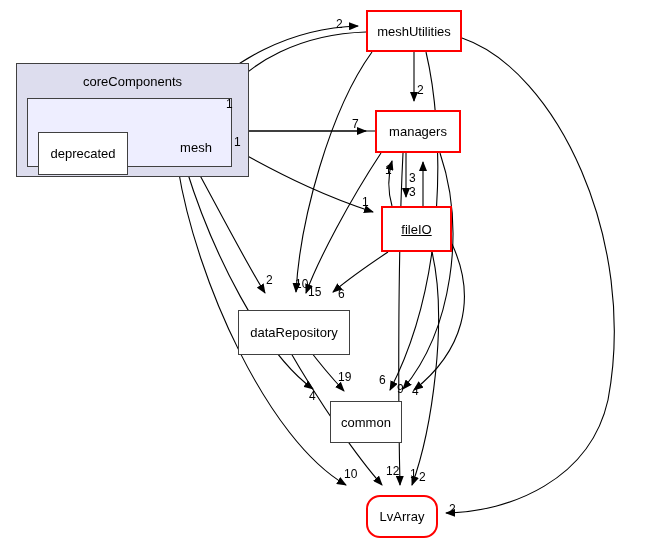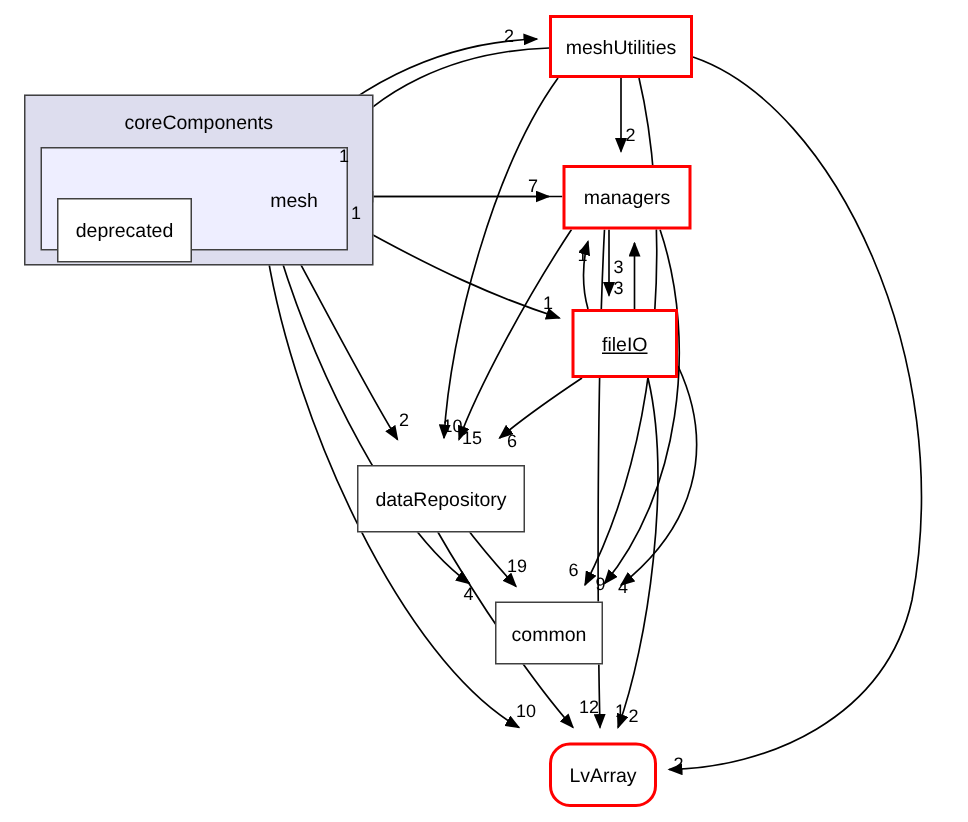--- a/index.html
+++ b/index.html
@@ -84,21 +84,21 @@
 
   <div class="cluster-outer" style="left:16px;top:63px;width:233px;height:114px;">
     <div class="cluster-title" style="top:10px;">coreComponents</div>
   </div>
   <div class="cluster-inner" style="left:27px;top:98px;width:205px;height:69px;"></div>
 
   <div class="node black" style="left:38px;top:112px;width:90px;height:43px;margin-top:20px;">
     <span>deprecated</span>
   </div>
 
-  <div class="node-plain" style="left:160px;top:112px;width:72px;height:43px;">
+  <div class="node-plain" style="left:160px;top:112px;width:72px;height:43px;align-items:flex-end;">
     <span>mesh</span>
   </div>
 
   <div class="node red" style="left:375px;top:110px;width:86px;height:43px;">
     <span>managers</span>
   </div>
 
   <div class="node red" style="left:366px;top:10px;width:96px;height:42px;">
     <span>meshUtilities</span>
   </div>

